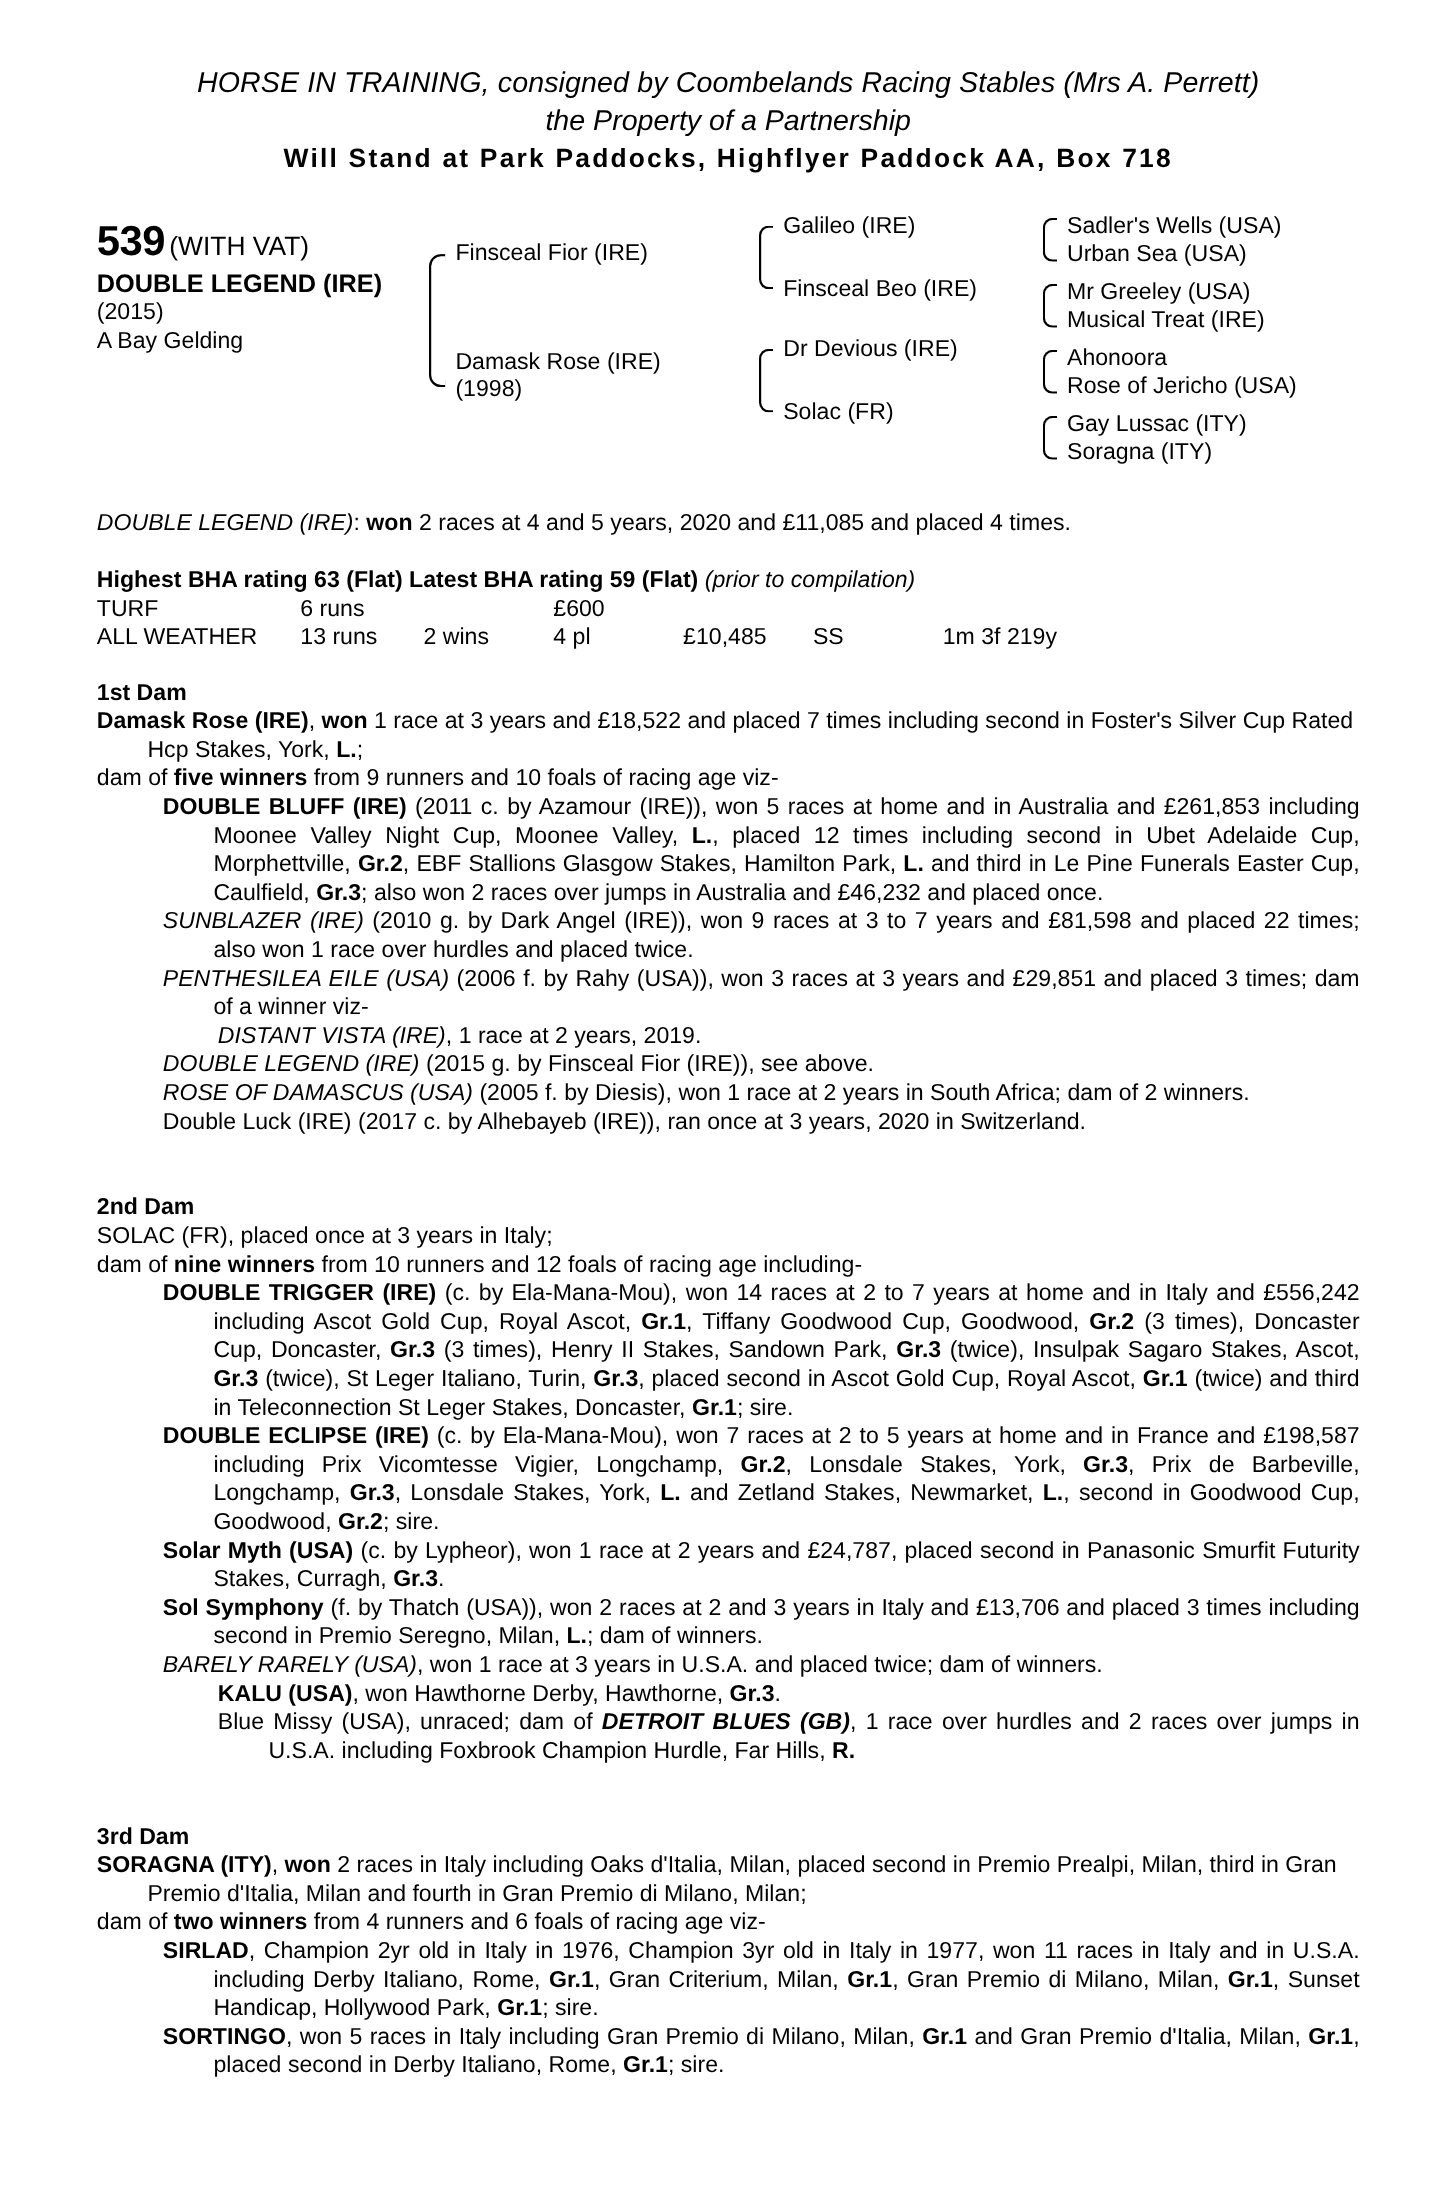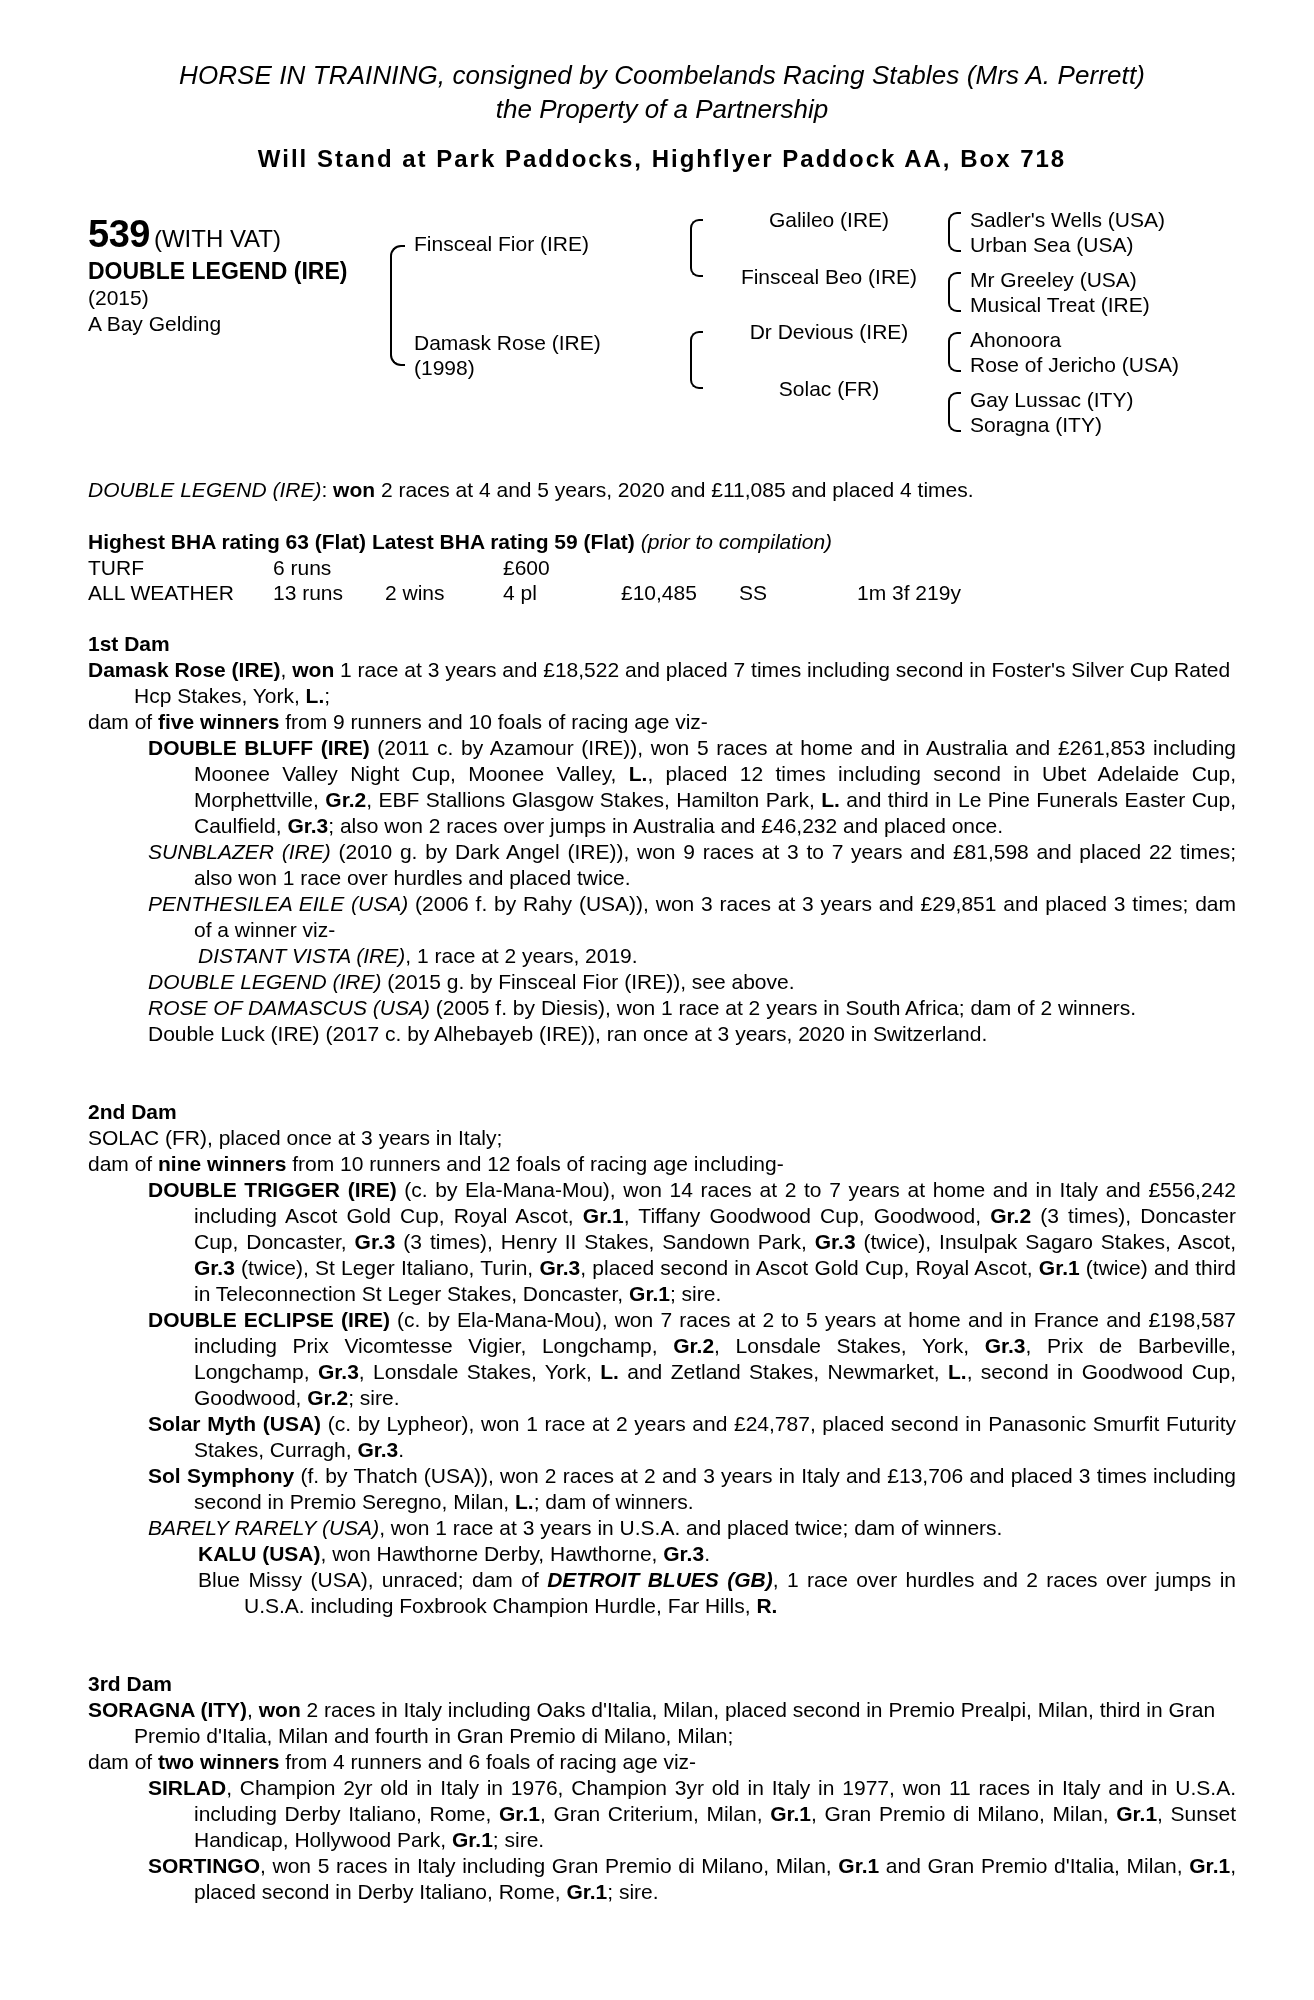--- a/index.html
+++ b/index.html
@@ -31,21 +31,21 @@
   .header .line2 {
     font-style: italic;
     font-size: 26px;
     line-height: 32px;
     margin-top: 2px;
   }
   .header .line3 {
     font-weight: bold;
     font-size: 24px;
     letter-spacing: 2.0px;
-    margin-top: 20px;
+    margin-top: 6px;
   }
 
   
   .pedigree {
     margin-top: 34px;
     display: flex;
     align-items: flex-start;
     font-size: 21px;
   }
   .ped-col-left {
@@ -115,21 +115,20 @@
     width: 11px;
     border: 2px solid #000;
     border-right: none;
     border-radius: 9px 0 0 9px;
   }
   .pair .gp { white-space: nowrap; }
 
   .grp2 {
     position: relative;
     padding-left: 24px;
-    text-align: center;
   }
   .grp2::before {
     content: "";
     position: absolute;
     left: 2px;
     top: 12px;
     bottom: 12px;
     width: 11px;
     border: 2px solid #000;
     border-right: none;

